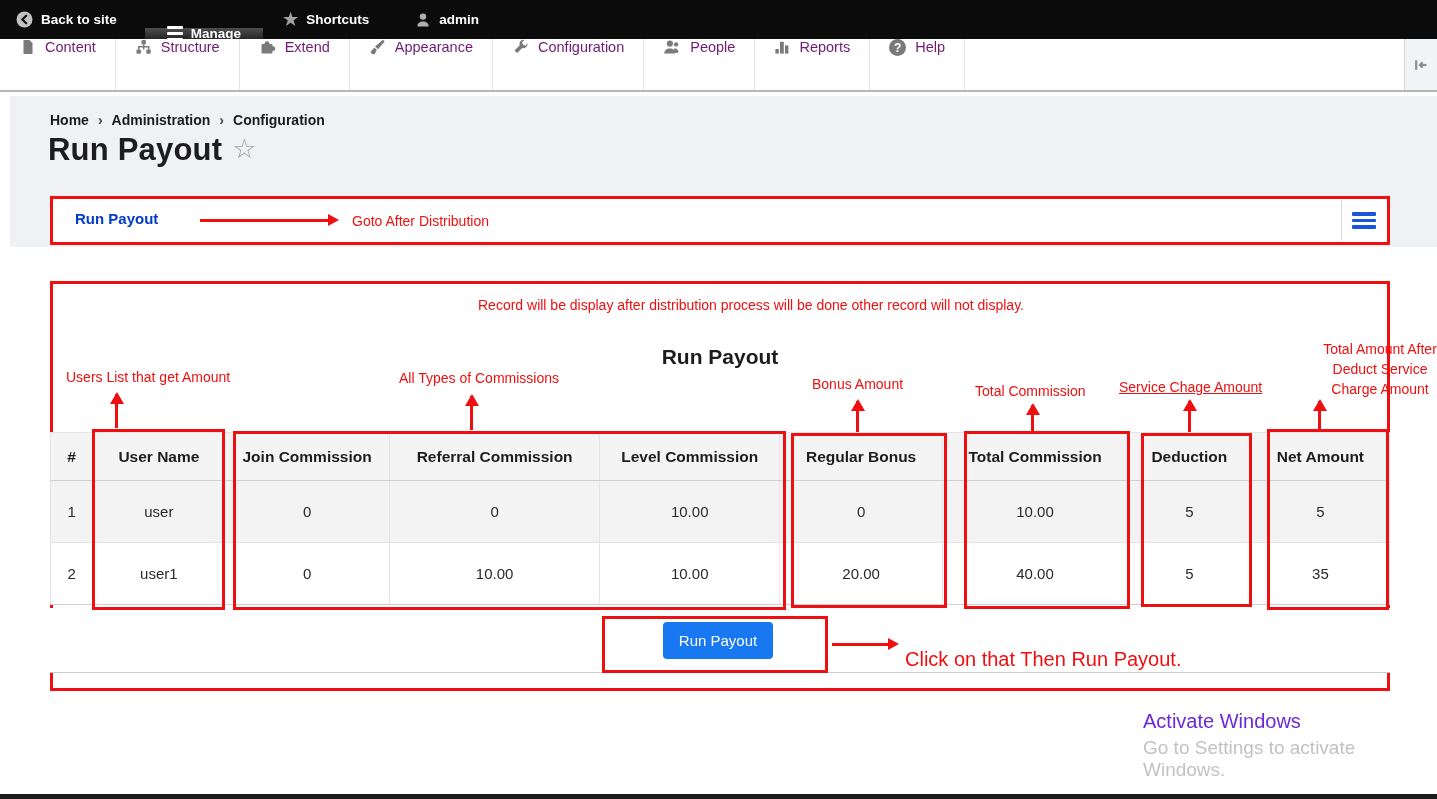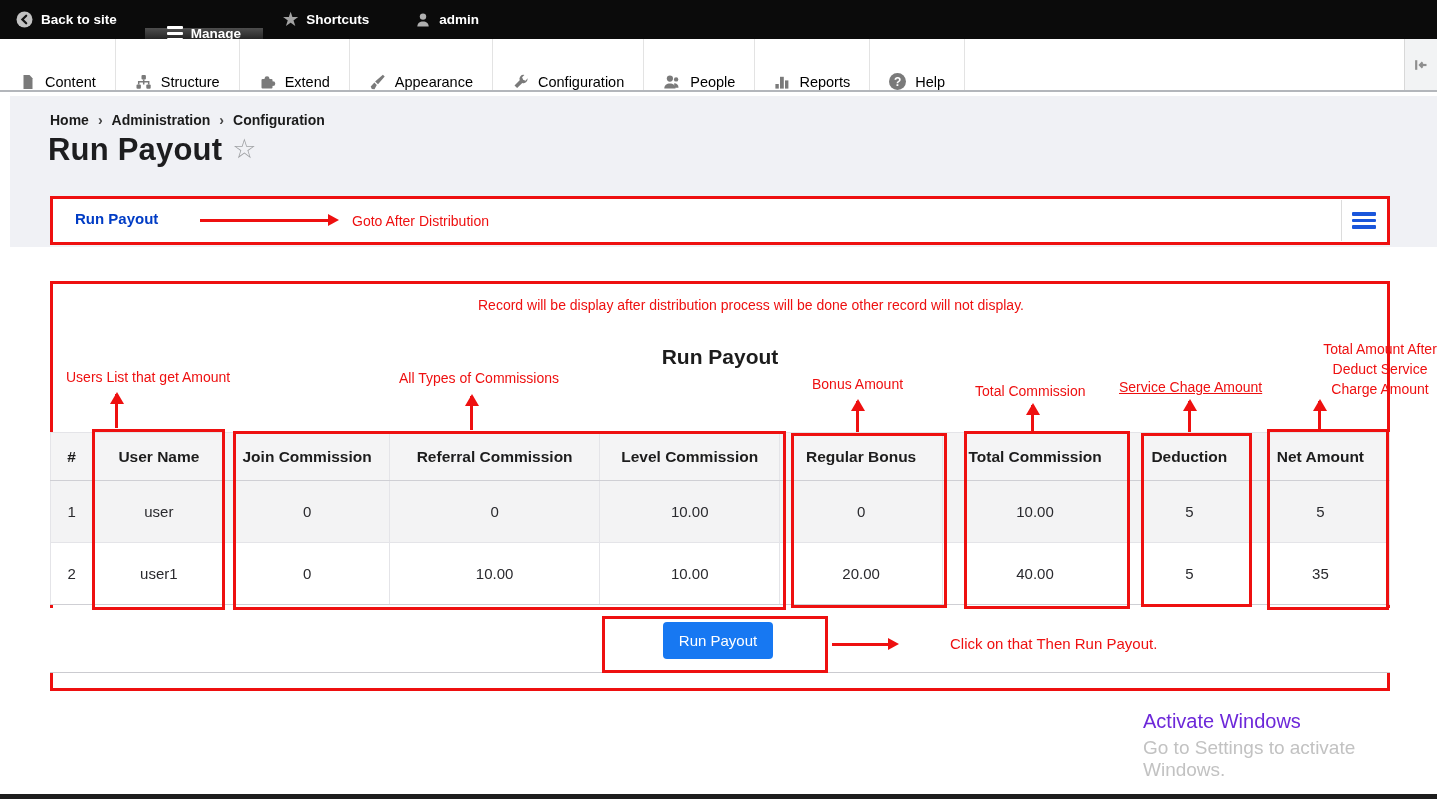--- a/index.html
+++ b/index.html
@@ -13,21 +13,21 @@
   .abar-item.back { margin-left:2px; }
   .abar-item.manage { margin-left:14px; background:linear-gradient(#4e4e4e,#262626); padding:0 22px;margin-top:28px; }
   .abar-item.shortcuts { margin-left:6px; }
   .abar-item.user { margin-left:18px; }
   .hamburger { display:inline-flex; flex-direction:column; gap:3px; }
   .hamburger i { display:block; width:16px; height:3px; background:#fff; border-radius:1px; }
   .star-glyph { color:#a3a3a3; font-size:17px; line-height:1; }
 
   
   .toolbar { position:absolute; left:0; top:39px; width:1437px; height:53px; background:#fff; border-bottom:2px solid #b3b6bb; display:flex; align-items:stretch; }
-  .tb-item { display:flex; align-items:flex-end; gap:9px; padding:0 19px; border-right:1px solid #e3e3e3; color:#000000; font-size:14.5px; cursor:pointer; }
+  .tb-item { display:flex; align-items:flex-start; gap:9px; padding:0 19px; border-right:1px solid #e3e3e3; color:#701a75; font-size:14.5px; cursor:pointer; }
   .tb-item:first-child { border-left:1px solid transparent; }
   .qicon { width:17px; height:17px; border-radius:50%; background:#7a7a7a; color:#fff; display:inline-flex; align-items:center; justify-content:center; font-size:12px; font-weight:bold; }
   .qicon::after { content:"?"; }
   .collapse-zone { position:absolute; right:0; top:0; width:33px; height:51px; background:#f2f3f4; border-left:1px solid #d8d8d8; display:flex; align-items:center; justify-content:center; cursor:pointer; }
 
   
   .gray-panel { position:absolute; left:10px; top:96px; width:1427px; height:151px; background:#f0f1f5; }
   .breadcrumb { position:absolute; left:50px; top:112px; font-size:14px; font-weight:bold; color:#1b1b1b; display:flex; gap:9px; align-items:center; }
   .breadcrumb .sep { color:#444; font-weight:bold; }
   .breadcrumb span[data-name^="breadcrumb-link"] { cursor:pointer; }
@@ -299,19 +299,19 @@
 
   <div class="obox" style="left:92px;  top:429px; width:133px; height:181px;" data-name="highlight-box-username"></div>
   <div class="obox" style="left:233px; top:431px; width:553px; height:179px;" data-name="highlight-box-commissions"></div>
   <div class="obox" style="left:791px; top:433px; width:156px; height:175px;" data-name="highlight-box-regular-bonus"></div>
   <div class="obox" style="left:964px; top:431px; width:166px; height:178px;" data-name="highlight-box-total-commission"></div>
   <div class="obox" style="left:1141px; top:433px; width:111px; height:174px;" data-name="highlight-box-deduction"></div>
   <div class="obox" style="left:1267px; top:429px; width:122px; height:181px;" data-name="highlight-box-net-amount"></div>
   <div class="obox" style="left:602px; top:616px; width:226px; height:57px;" data-name="highlight-box-run-button"></div>
 
   <div class="harrow" style="left:832px; top:643px; width:62px; z-index:7;" data-name="annotation-arrow"></div>
-  <span class="red-note" style="position:absolute; left:905px; top:635px; font-size:15px;margin-left:45px;" data-name="annotation-run-button">Click on that Then Run Payout.</span>
+  <span class="red-note" style="position:absolute; left:905px; top:648px; font-size:20px;" data-name="annotation-run-button">Click on that Then Run Payout.</span>
 
   <div class="watermark1" data-name="activate-windows-text">Activate Windows</div>
   <div class="watermark2" data-name="activate-windows-subtext">Go to Settings to activate Windows.</div>
 
   <div class="bottom-strip" data-name="taskbar-edge"></div>
 </div>
 
 </body></html>

